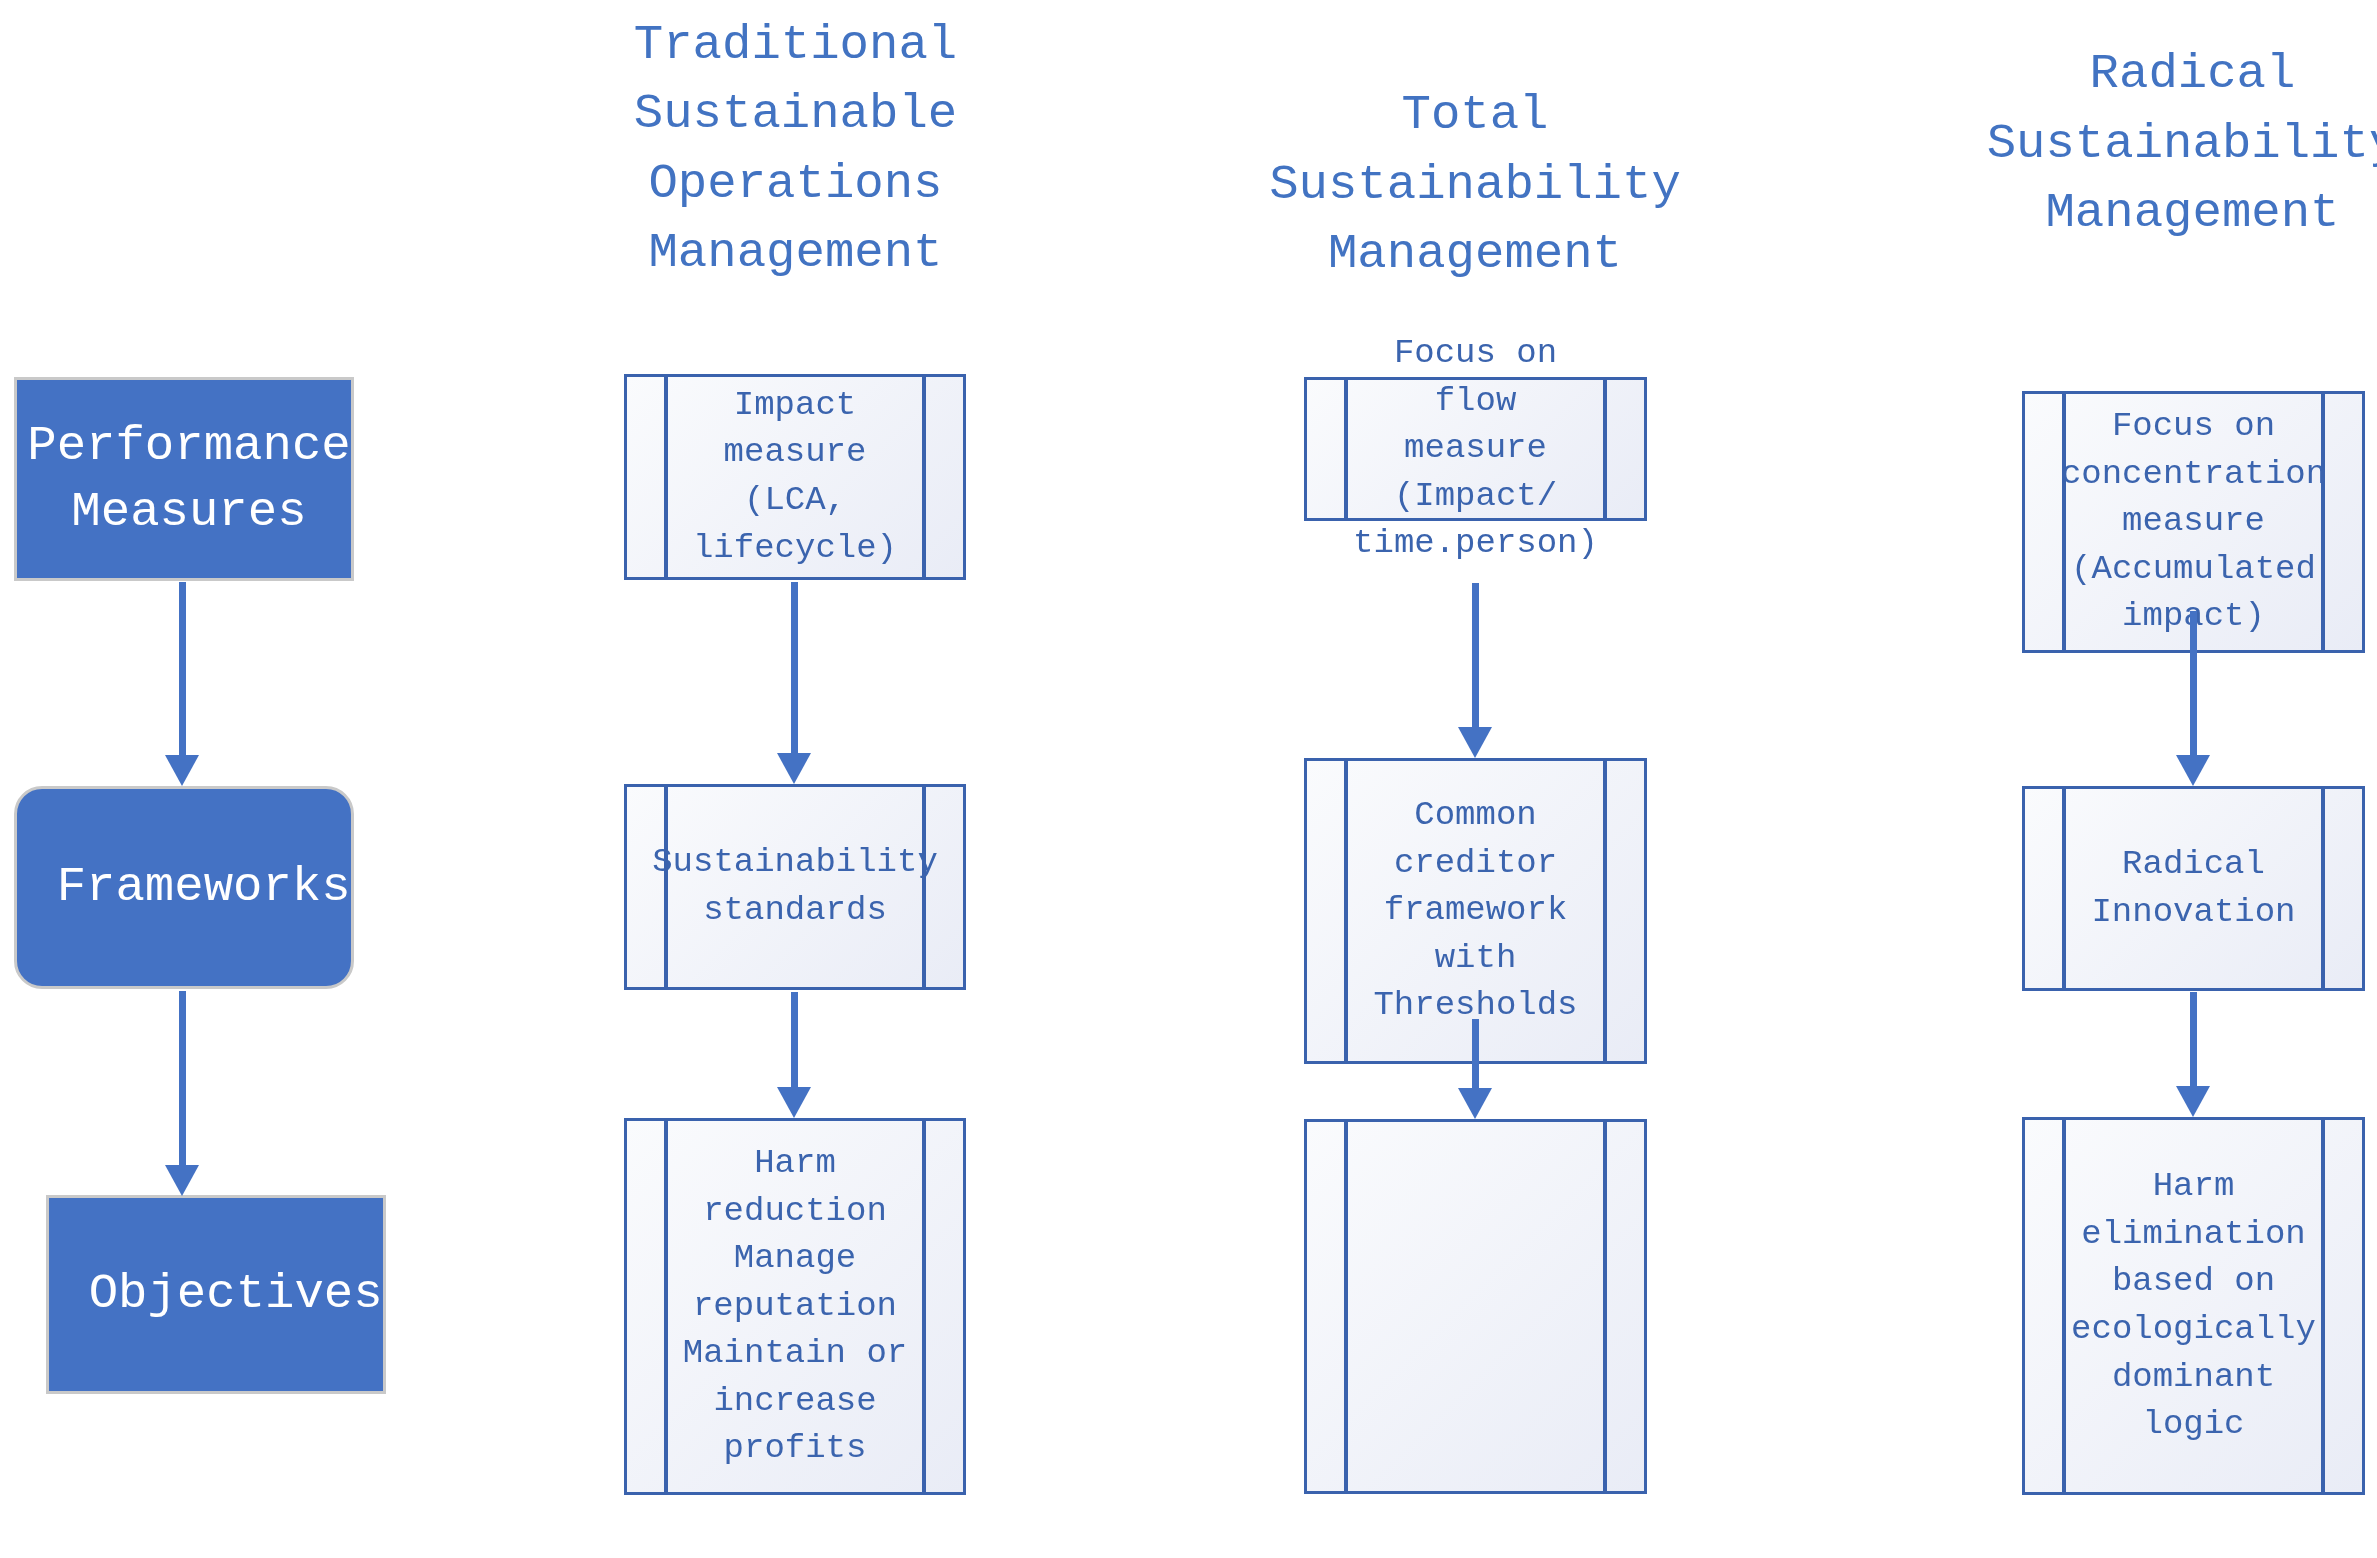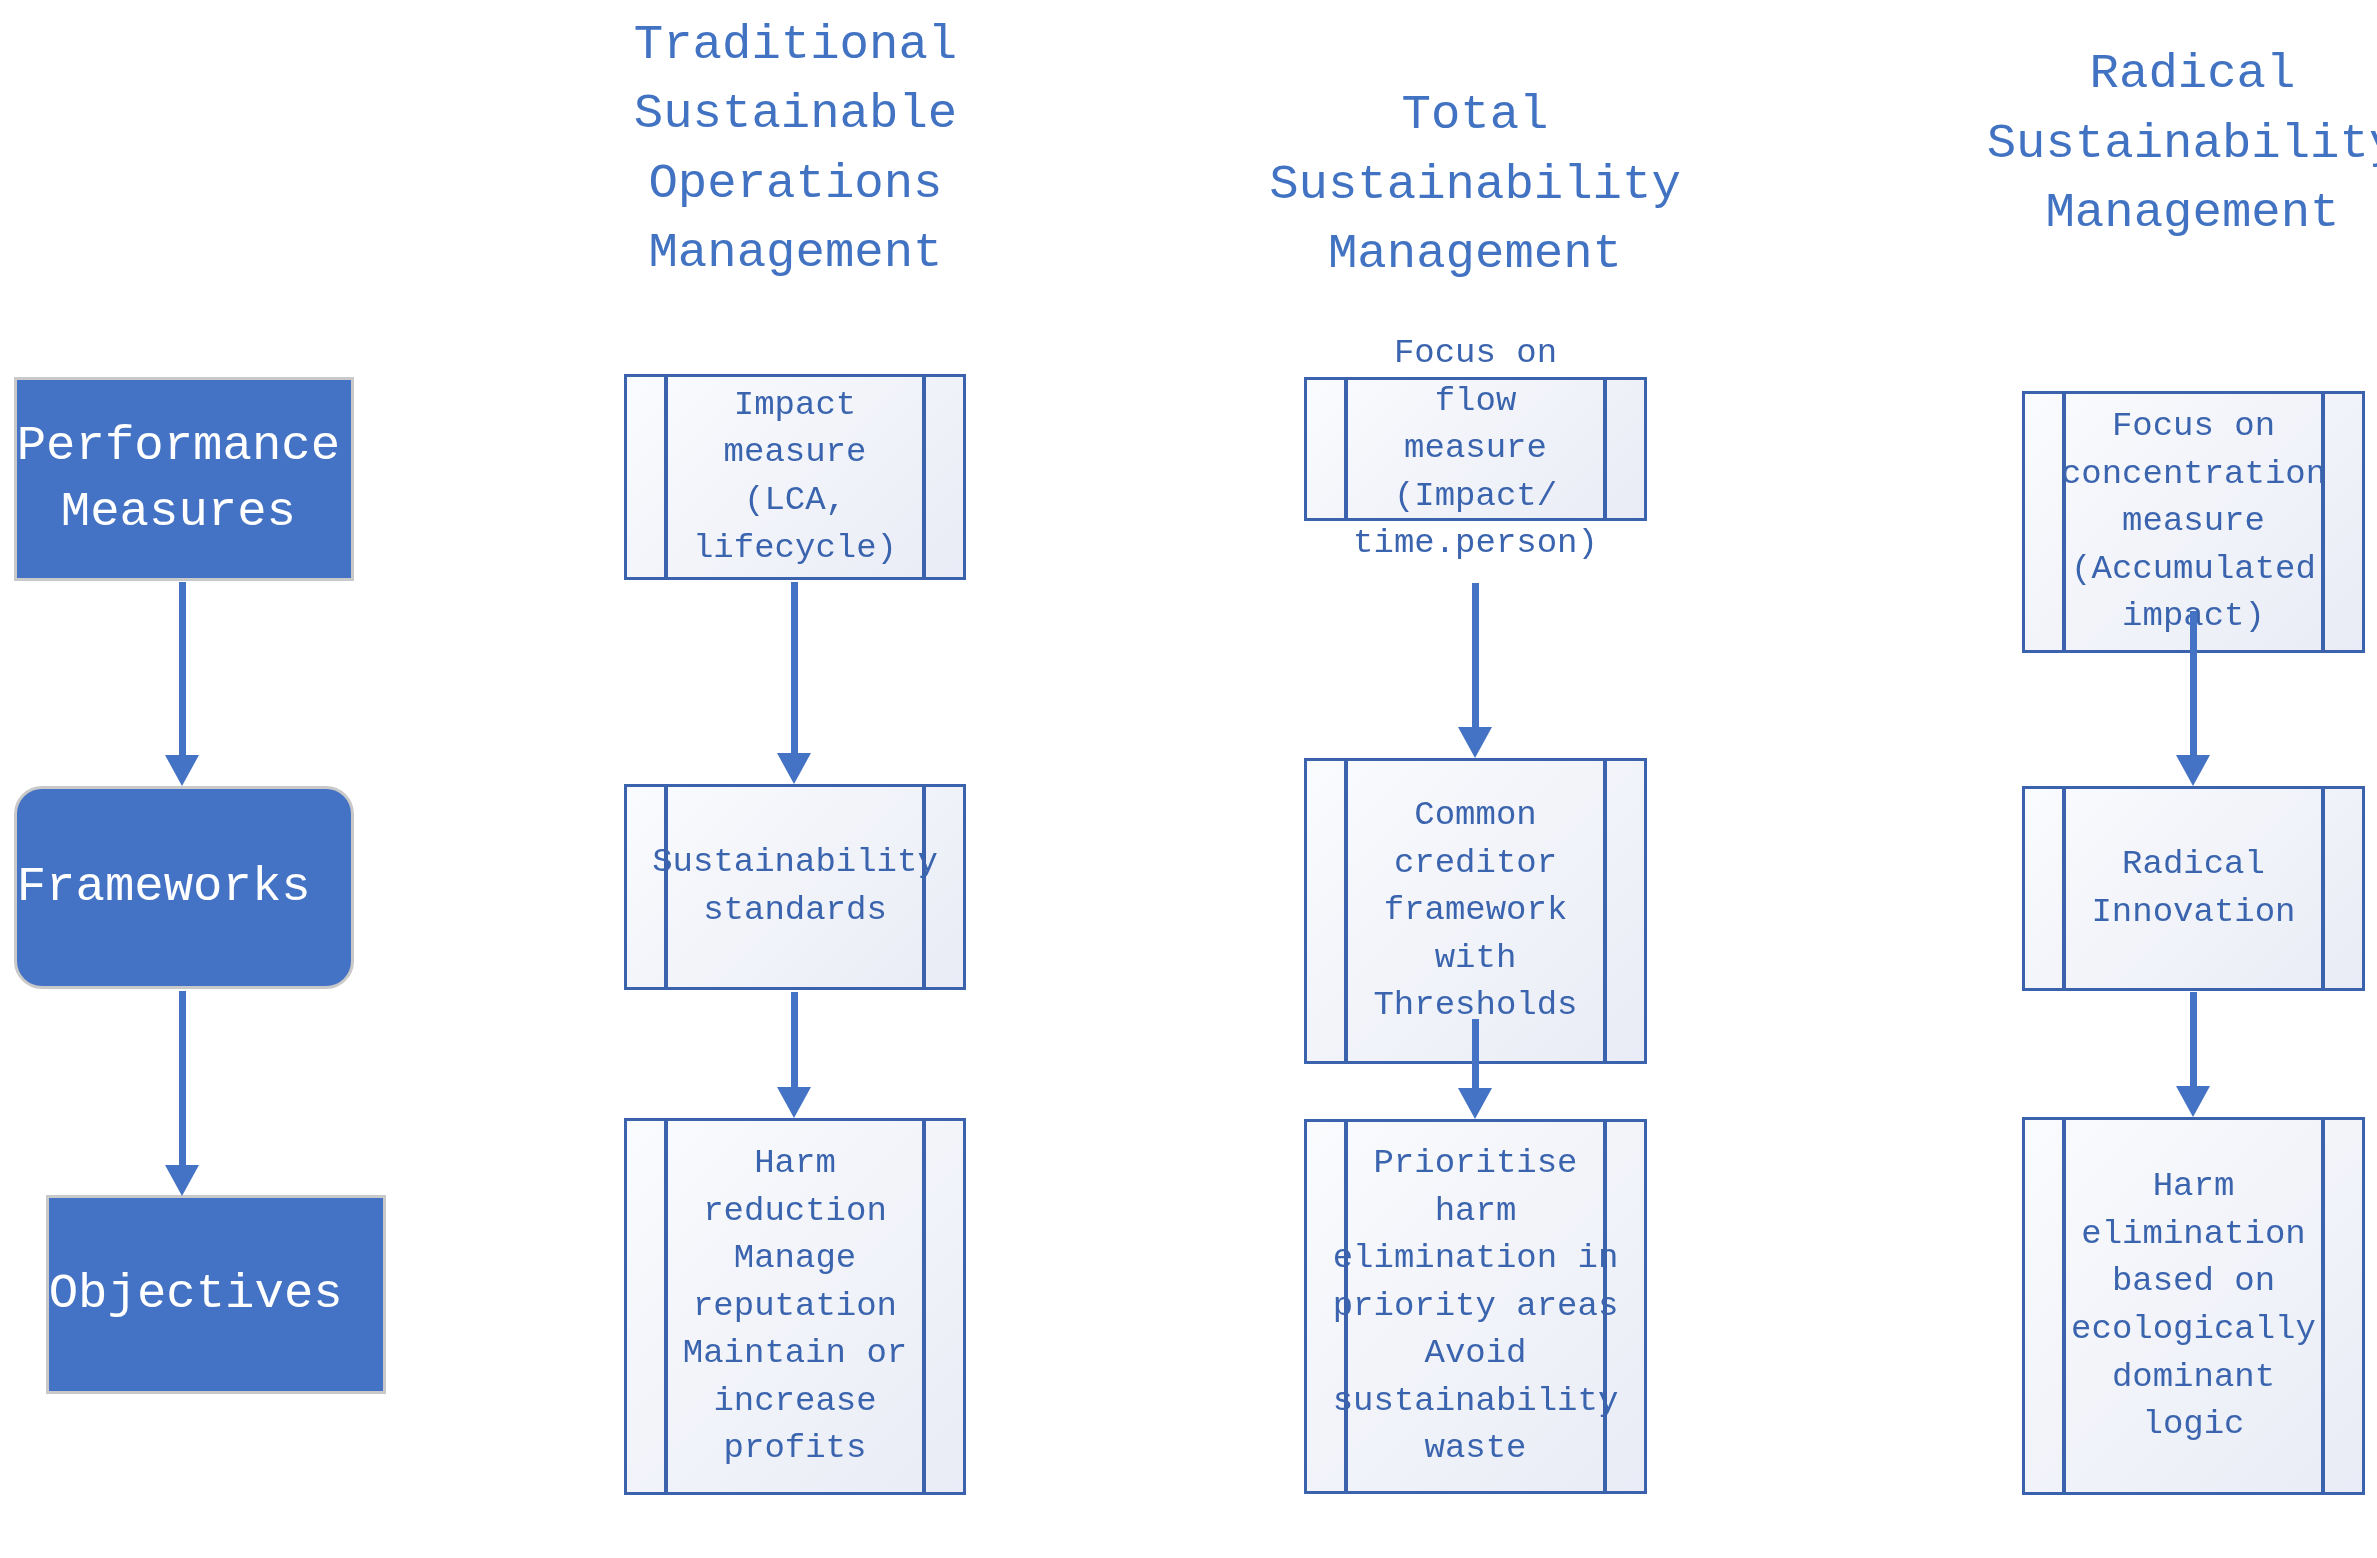--- a/index.html
+++ b/index.html
@@ -29,21 +29,21 @@
     font-size:49px;
     line-height:1.42;
     text-align:center;
     white-space:pre-line;
   }
   .row-label{
     position:absolute;
     background:var(--row-label-fill);
     border:3.1px solid var(--row-label-border);
     box-sizing:border-box;
-    display:flex;align-items:center;justify-content:flex-start;
+    display:flex;align-items:center;justify-content:flex-end;
   }
   .row-label .lbl{
     color:var(--row-label-text);
     font-size:49px;line-height:1.35;
     text-align:center;white-space:pre-line;
   }
   .pbox{
     position:absolute;
     border:3.8px solid var(--box-border);
     box-sizing:border-box;
@@ -163,26 +163,20 @@
 with
 Thresholds</span>
   </div>
   <div class="arrow" style="left:1472px;top:1019px;height:100px;">
     <span class="stem"></span>
     <span class="head"></span>
   </div>
   <div class="pbox" style="left:1304px;top:1119px;width:343px;height:375px;">
     <span class="vline vline-l"></span>
     <span class="vline vline-r"></span>
-    <span class="ptext">Prioritise harm
-elimination in
-priority areas
-Avoid
-sustainability
-waste</span>
   </div>
 
   <div class="pbox" style="left:2022px;top:347px;width:343px;height:262px;margin-top:44px;">
     <span class="vline vline-l"></span>
     <span class="vline vline-r"></span>
     <span class="ptext">Focus on
 concentration
 measure
 (Accumulated
 impact)</span>

